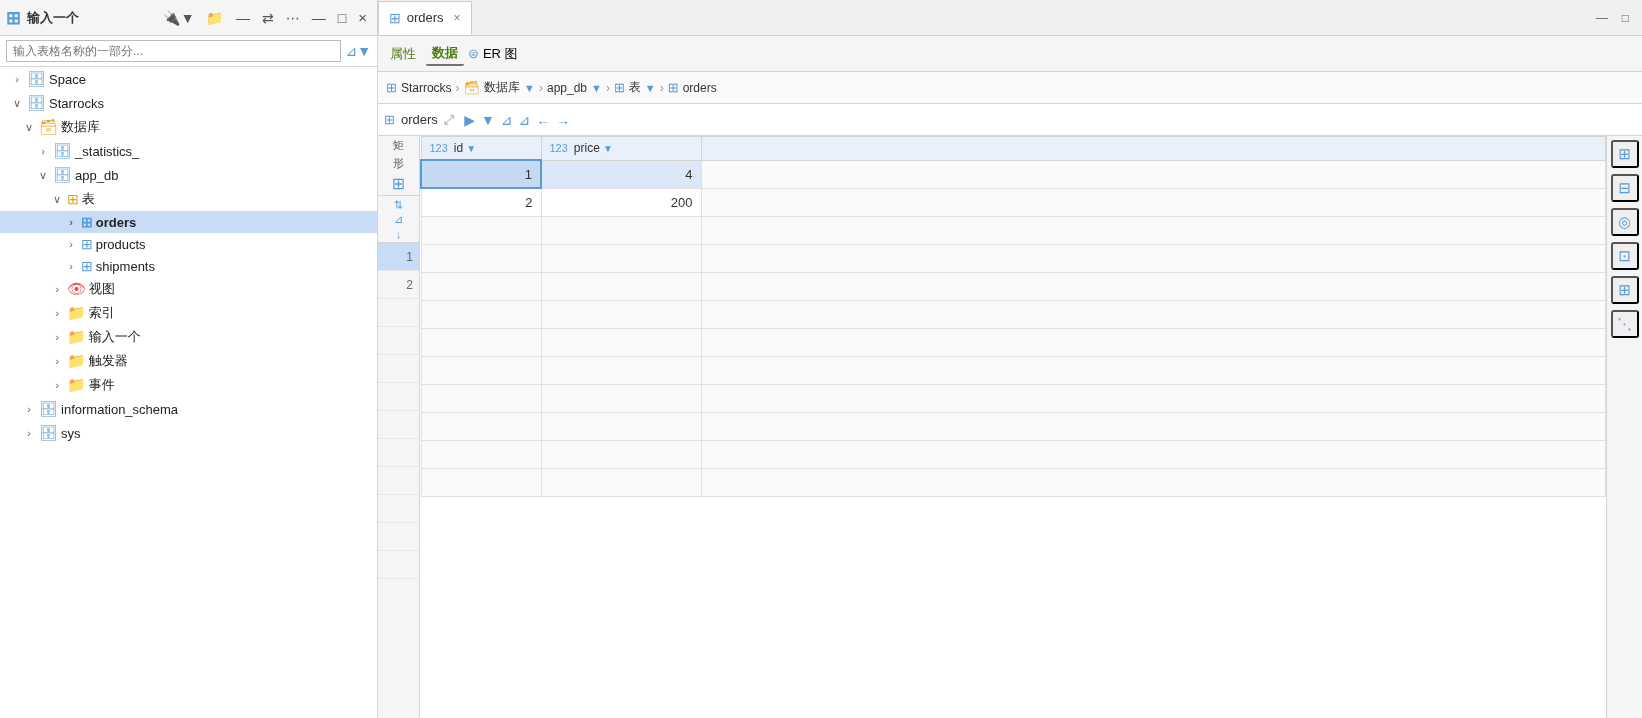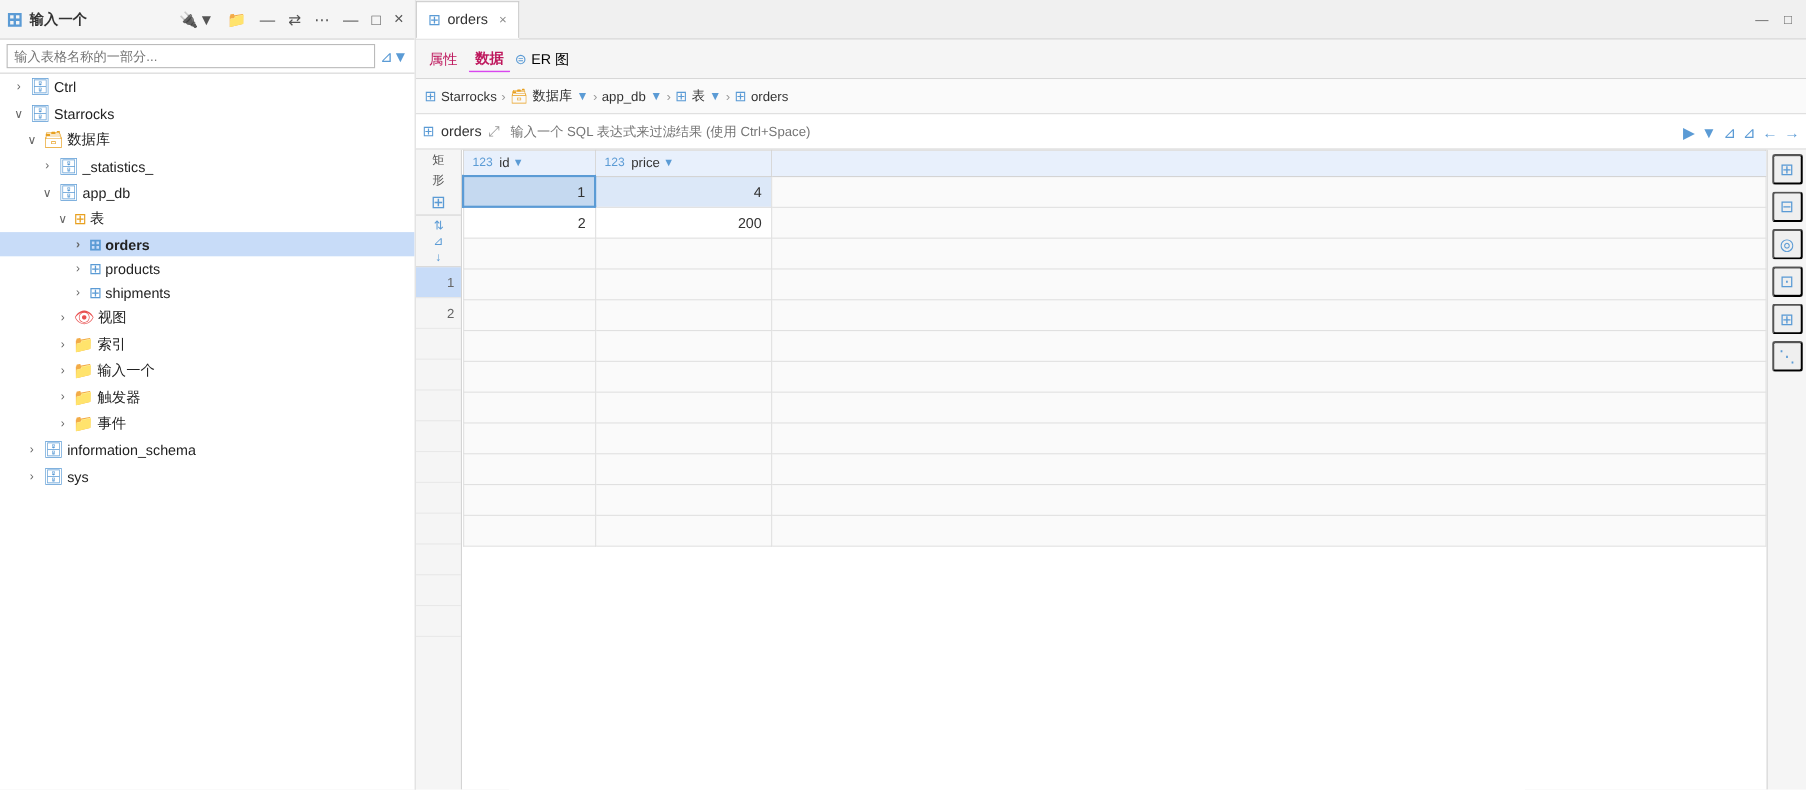--- a/index.html
+++ b/index.html
@@ -135,21 +135,21 @@
       padding: 4px 6px;
       border-bottom: 1px solid #d4d4d4;
       background: #f5f5f5;
       gap: 4px;
       height: 36px;
     }
     .toolbar-btn {
       background: none;
       border: none;
       cursor: pointer;
-      color: #be185d;
+      color: #4d7c0f;
       font-size: 13px;
       padding: 2px 6px;
       border-radius: 2px;
     }
     .toolbar-btn.active { font-weight: bold; border-bottom: 2px solid #5b9bd5; }
 
     
     .breadcrumb-bar {
       display: flex;
       align-items: center;
@@ -349,21 +349,21 @@
     <div class="sidebar-search">
       <input type="text" style="flex: 1 1 0%; border: 1px solid rgb(187, 187, 187); padding: 3px 6px; font-size: 12px; color: rgb(153, 153, 153); outline: none;" placeholder="输入表格名称的一部分...">
       <button class="filter-btn">⊿▼</button>
     </div>
 
     <div class="sidebar-tree">
 
       <div class="tree-item indent-1">
         <span class="expand-icon">›</span>
         <span class="node-icon" style="color:#5b9bd5;">🗄</span>
-        <span class="node-label">Ctrl</span>
+        <span class="node-label">Space</span>
       </div>
 
       <div class="tree-item indent-1">
         <span class="expand-icon">∨</span>
         <span class="node-icon" style="color:#5b9bd5;">🗄</span>
         <span class="node-label">Starrocks</span>
       </div>
 
       <div class="tree-item indent-2">
         <span class="expand-icon">∨</span>
@@ -460,21 +460,21 @@
         <span class="tab-close">×</span>
       </div>
       <div class="window-controls">
         <span class="win-btn">—</span>
         <span class="win-btn">□</span>
       </div>
     </div>
 
     <div class="content-toolbar">
       <button class="toolbar-btn">属性</button>
-      <button class="toolbar-btn active" style="border-bottom:2px solid #d946ef;">数据</button>
+      <button class="toolbar-btn active" style="border-bottom:2px solid #737373;">数据</button>
       <span style="display:flex;align-items:center;gap:4px;">
         <span style="color:#5b9bd5; font-size:13px;">⊜</span>
         <span>ER 图</span>
       </span>
     </div>
 
     <div class="breadcrumb-bar">
       <span style="color:#5b9bd5; font-size:13px;">⊞</span>
       <span class="breadcrumb-item">Starrocks</span>
       <span class="breadcrumb-sep">›</span>
@@ -490,21 +490,20 @@
       <span class="bc-dropdown">▼</span>
       <span class="breadcrumb-sep">›</span>
       <span style="color:#5b9bd5; font-size:13px;">⊞</span>
       <span class="breadcrumb-item">orders</span>
     </div>
 
     <div class="sql-bar">
       <span style="color:#5b9bd5; font-size:13px;">⊞</span>
       <span style="font-size:13px; color:#333;">orders</span>
       <span style="color:#999; font-size:13px; margin-right:4px;">⤢</span>
-      <input type="text" class="sql-input" placeholder="输入一个 SQL 表达式来过滤结果 (使用 Ctrl+Space)" style="">
       <button class="sql-run-btn">▶</button>
       <button class="sql-run-btn">▼</button>
       <button class="sql-run-btn" style="color:#5b9bd5;">⊿</button>
       <button class="sql-run-btn" style="color:#5b9bd5;">⊿</button>
       <button class="sql-run-btn">←</button>
       <button class="sql-run-btn">→</button>
     </div>
 
     <div class="data-grid-container">
 

